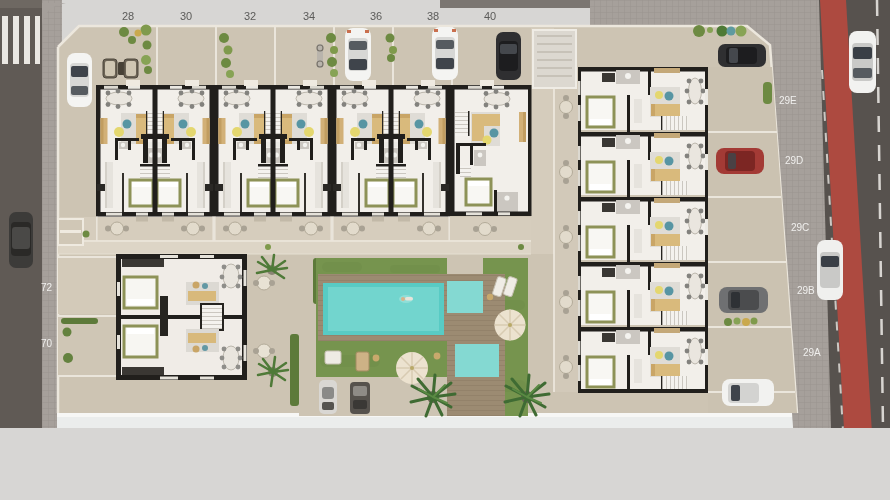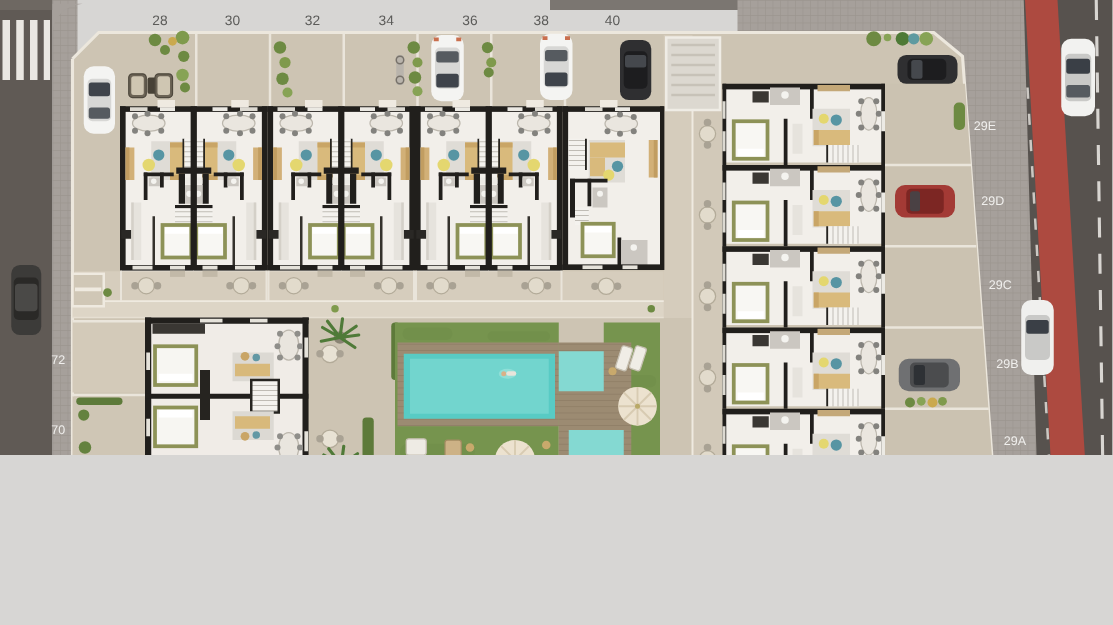--- a/index.html
+++ b/index.html
@@ -1,16 +1,16 @@
 <!DOCTYPE html>
 <html><head>
 <meta charset="utf-8">
 <style>
   html,body{margin:0;padding:0;background:#d7d6d4;}
-  #wrap{width:890px;height:364px;position:relative;overflow:hidden;font-family:"Liberation Sans", sans-serif;}
+  #wrap{width:890px;height:428px;position:relative;overflow:hidden;font-family:"Liberation Sans", sans-serif;}
   svg{display:block;}
 </style>
 </head>
 <body>
 <div id="wrap">
 <svg width="890" height="500" viewBox="0 0 890 500" xmlns="http://www.w3.org/2000/svg">
 <defs>
   <pattern id="pav" width="6" height="6" patternUnits="userSpaceOnUse">
     <rect width="6" height="6" fill="#a6a09b"></rect>
     <path d="M0,0H6M0,0V6" stroke="#9b958f" stroke-width="1"></path>

